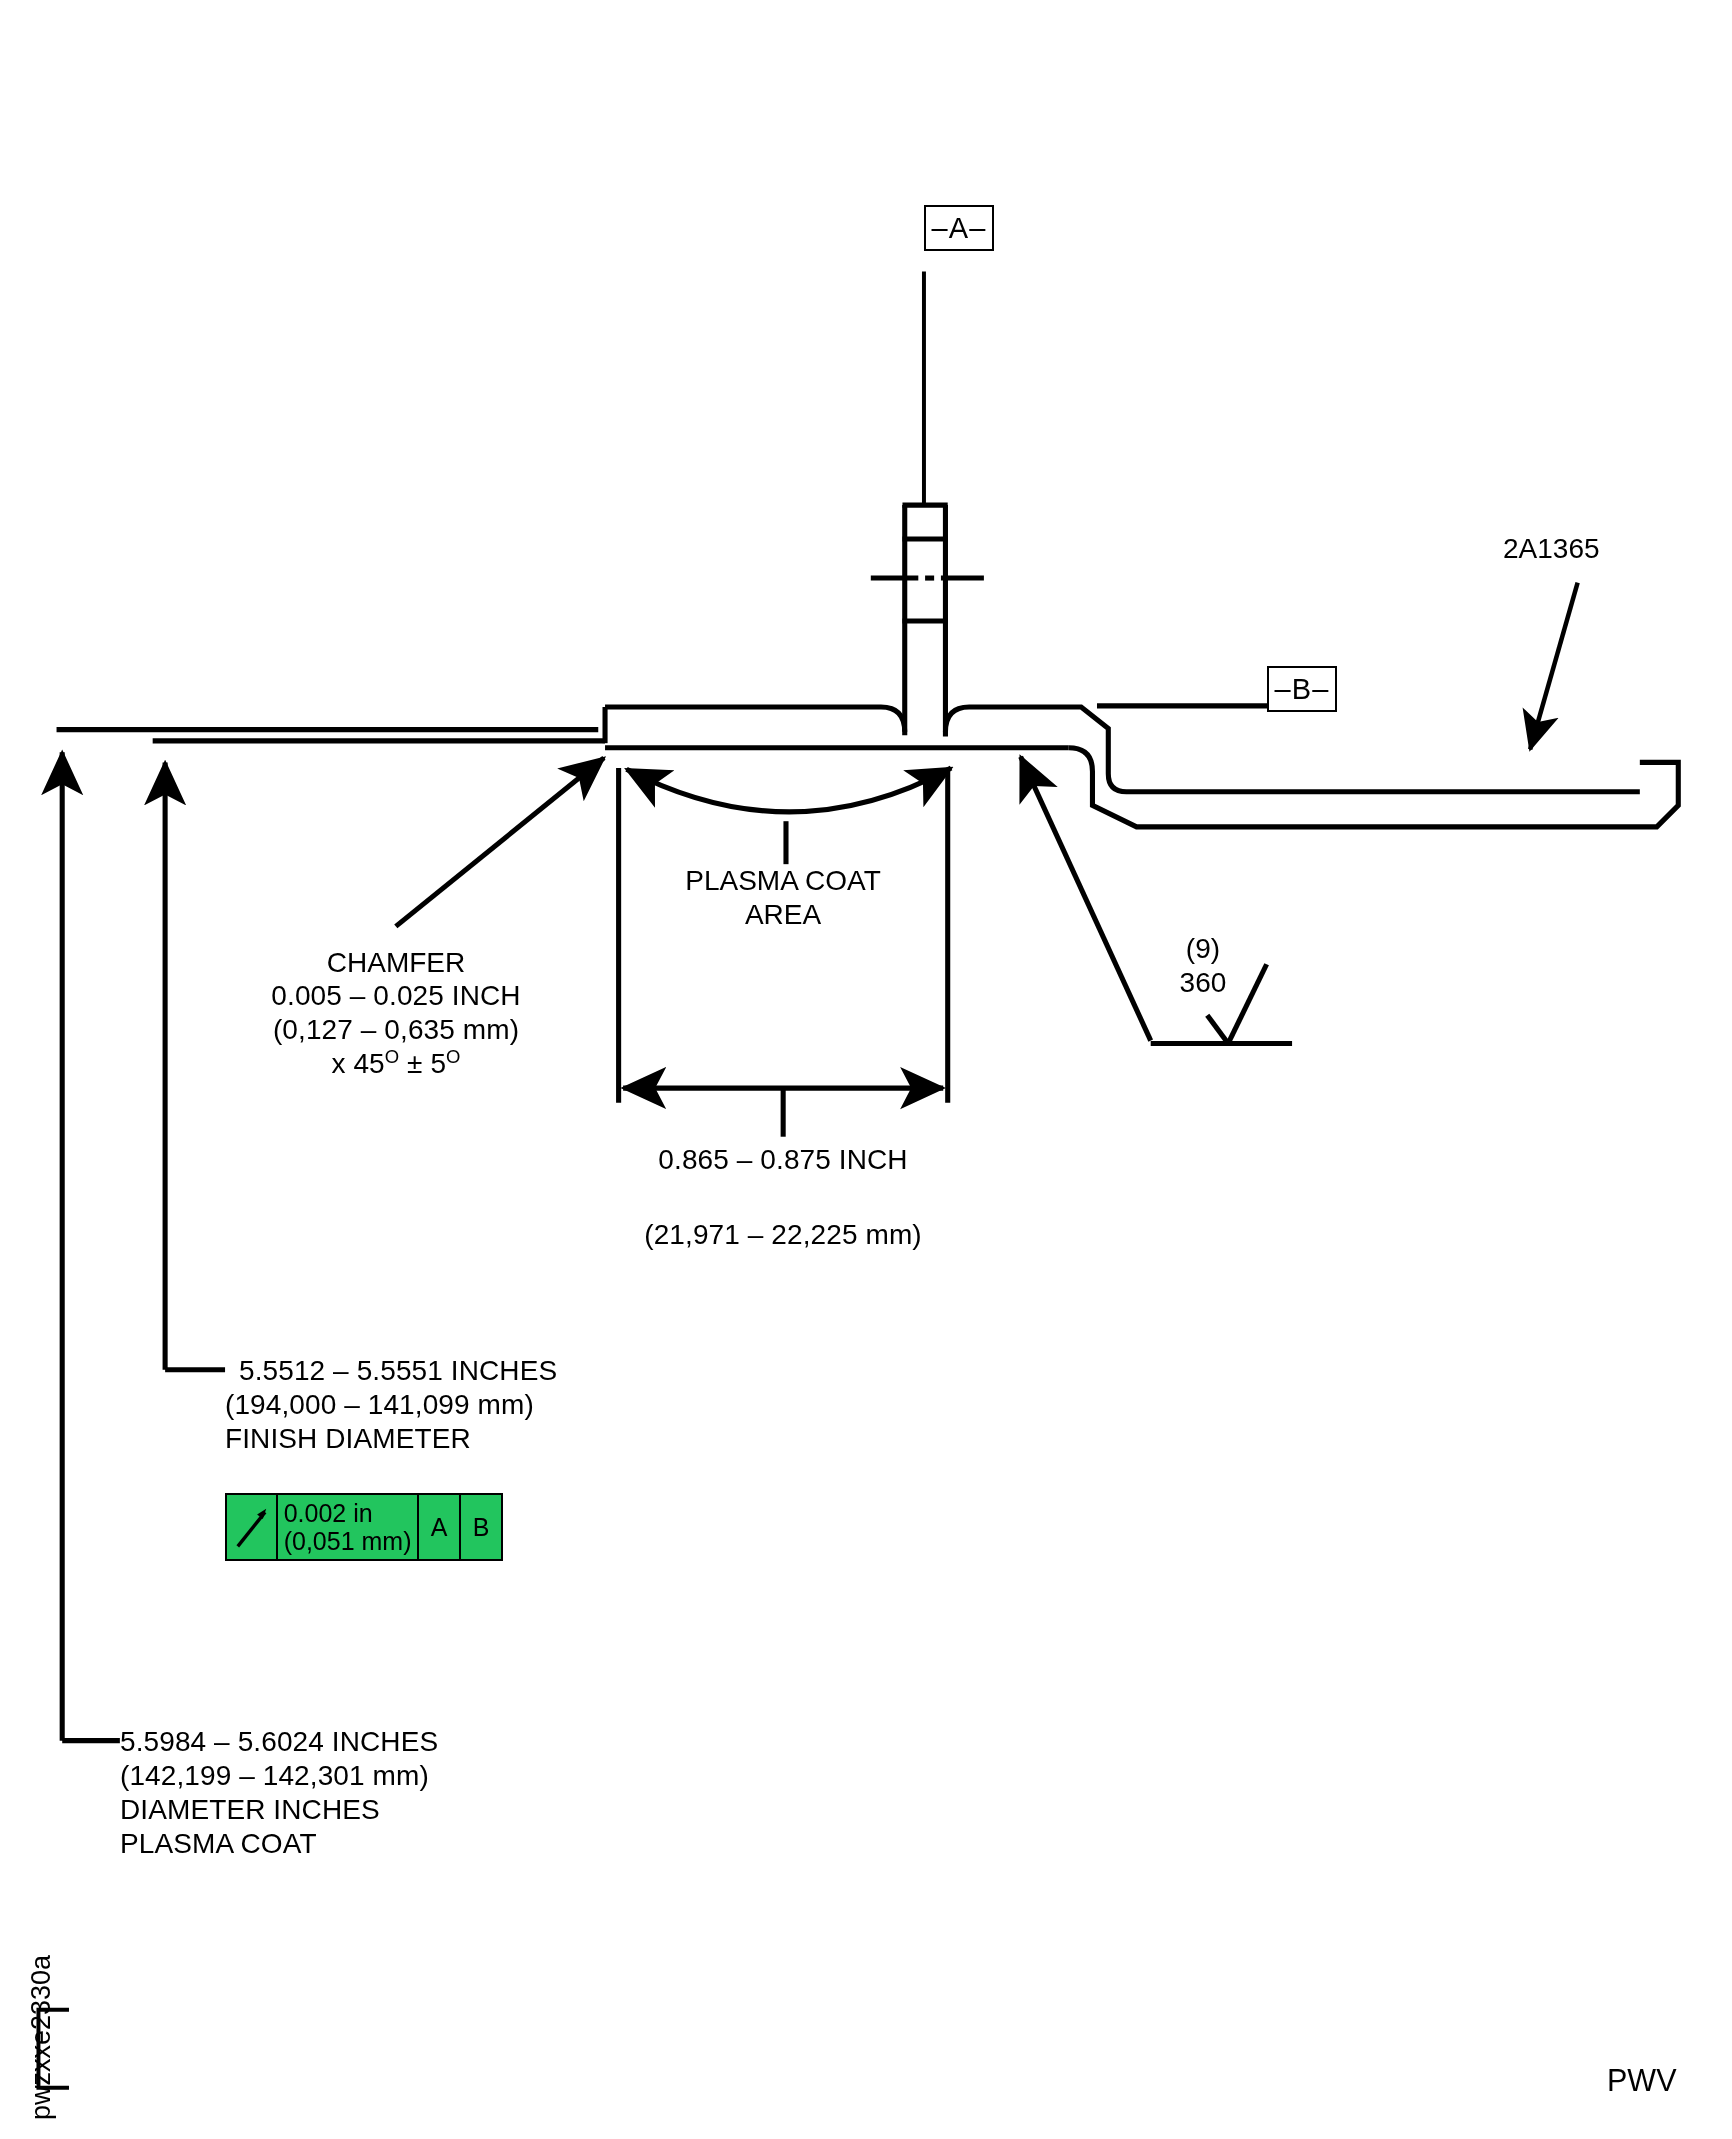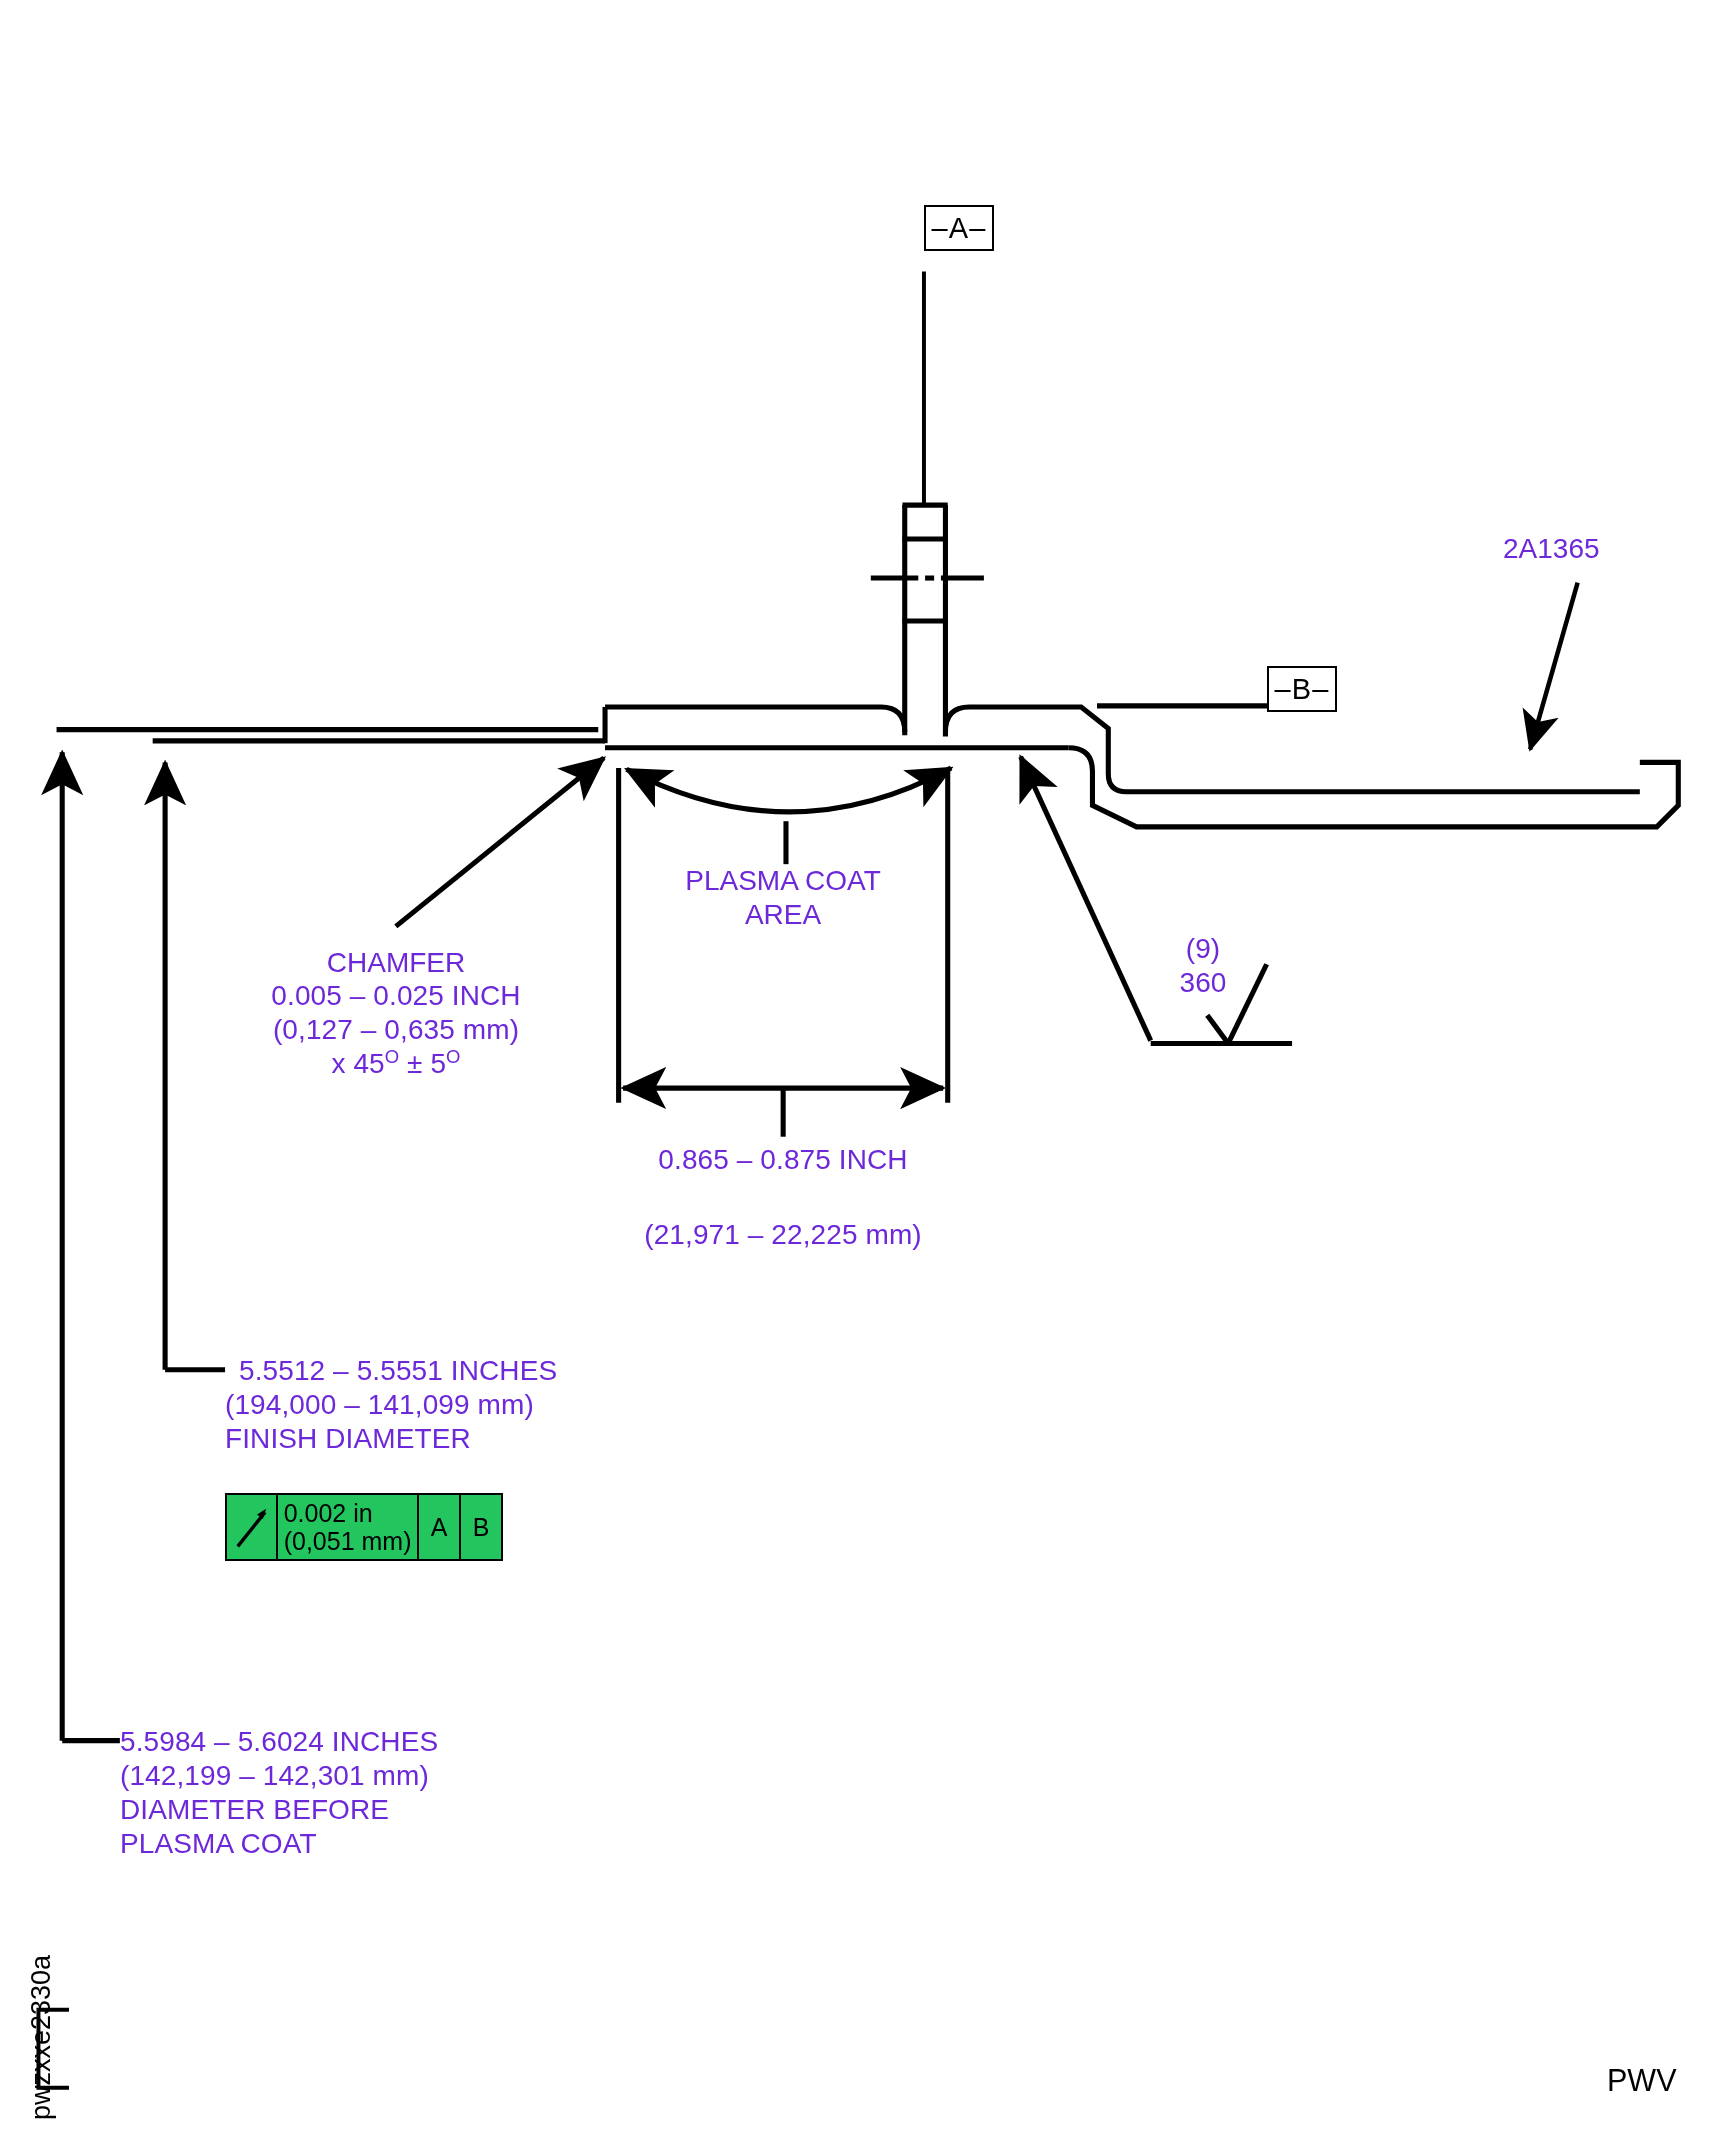--- a/index.html
+++ b/index.html
@@ -23,21 +23,21 @@
     position: absolute;
     left: 0;
     top: 0;
     width: 1732px;
     height: 2140px;
   }
   .txt {
     position: absolute;
     white-space: pre;
     line-height: 1.18;
-    color: #6d28d9;
+    color: #000000;
   }
   .t-dim {
     font-size: 28px;
     letter-spacing: 0.1px;
   }
   .t-label {
     font-size: 28px;
   }
   .c-center { text-align: center; transform: translateX(-50%); }
   .c-left { text-align: left; }
@@ -255,21 +255,21 @@
     <div class="cell tol">
       <span>0.002 in</span>
       <span>(0,051 mm)</span>
     </div>
     <div class="cell dat">A</div>
     <div class="cell dat">B</div>
   </div>
 
   <div class="txt t-dim c-left" style="left:120px; top:1725px;">5.5984 – 5.6024 INCHES</div>
   <div class="txt t-dim c-left" style="left:120px; top:1759px;">(142,199 – 142,301 mm)</div>
-  <div class="txt t-dim c-left" style="left:120px; top:1793px;">DIAMETER BEFORE</div>
+  <div class="txt t-dim c-left" style="left:120px; top:1793px;">DIAMETER INCHES</div>
   <div class="txt t-dim c-left" style="left:120px; top:1827px;">PLASMA COAT</div>
 
   <div id="vertical-id" style="left:57px; top:2089px;">pwzxxe2330a</div>
 
   <div id="pwv" style="left:1607px; top:2063px;">PWV</div>
 
 </div>
 
 
 </body></html>

